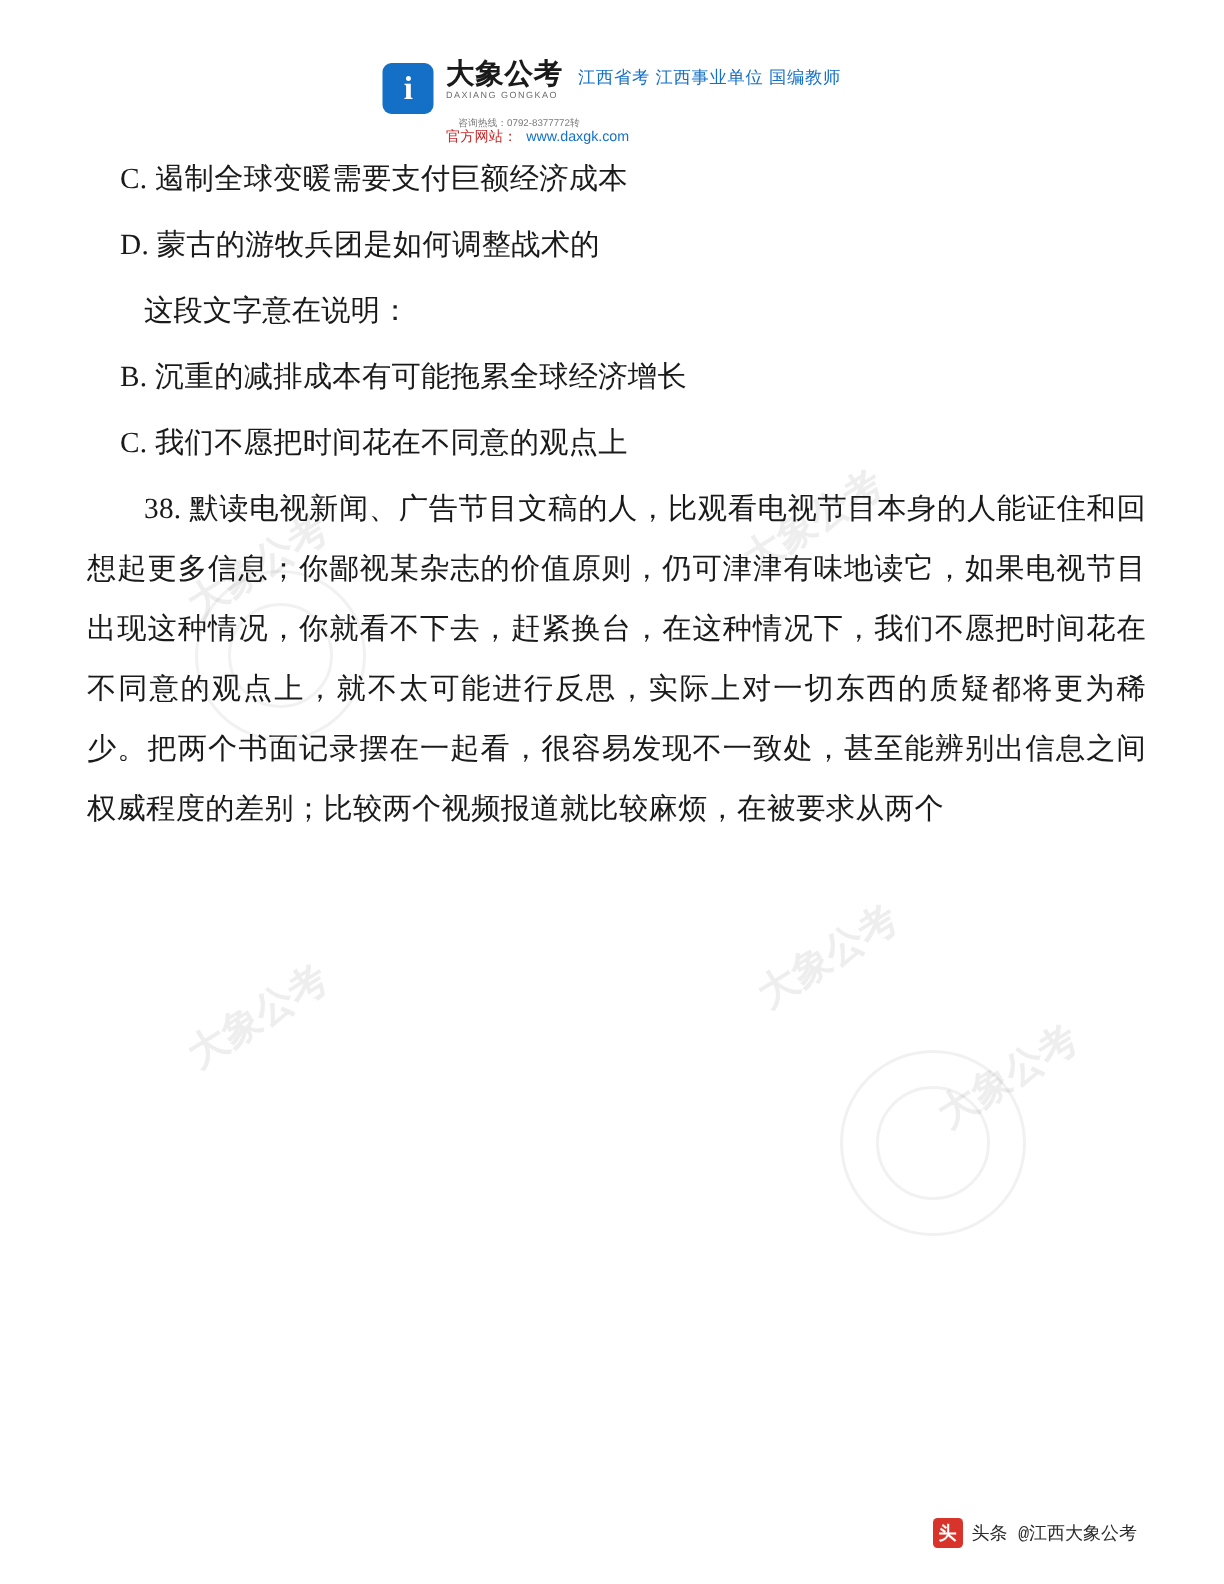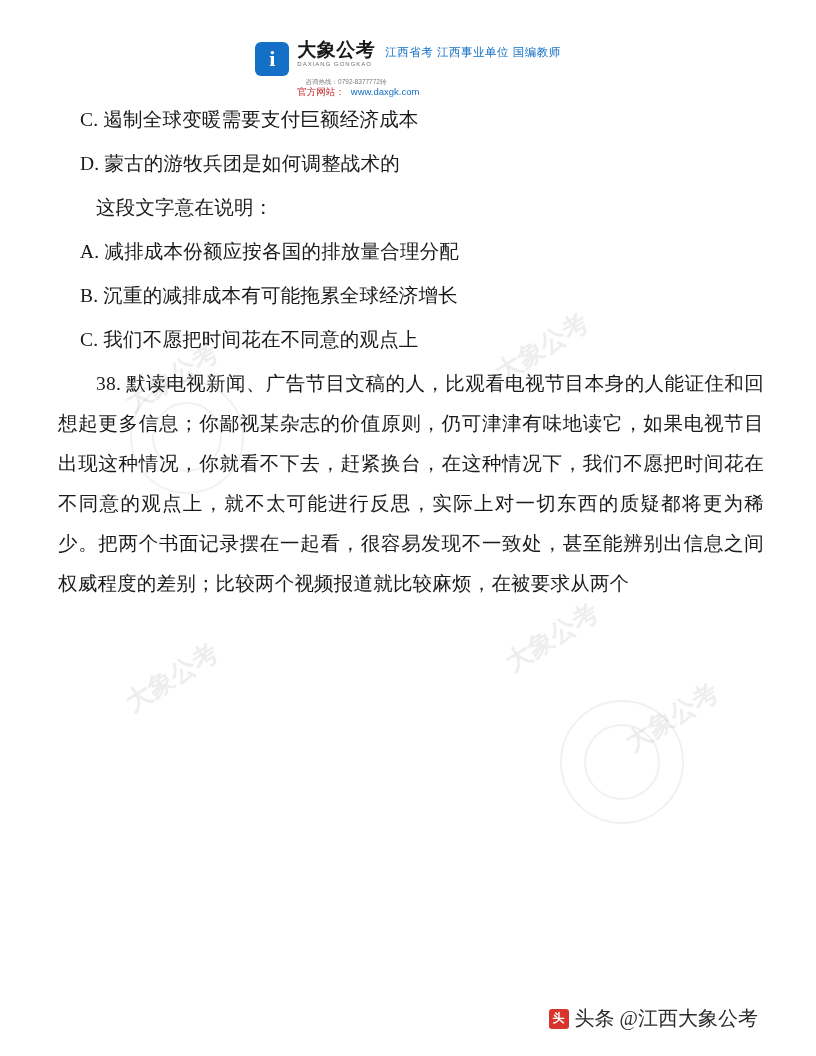--- a/index.html
+++ b/index.html
@@ -180,22 +180,22 @@
     background: #d9342b;
     color: #fff;
     font-family: "Liberation Sans", sans-serif;
     font-size: 12px;
     font-weight: bold;
     display: flex;
     align-items: center;
     justify-content: center;
   }
   .footer-text {
-    font-family: Liberation Serif, serif;
-    font-size: 20px;
+    font-family: Liberation Mono, monospace;
+    font-size: 12px;
     color: #2b2b2b;
     text-align: right;
   }
 </style>
 </head>
 <body>
 
 <div class="page">
 
   <div class="header">
@@ -227,21 +227,20 @@
   <div class="wm-ring ring2">
       <div class="inner"></div>
     </div>
 
   <div class="content">
     <p class="option">C. 遏制全球变暖需要支付巨额经济成本</p>
     <p class="option">D. 蒙古的游牧兵团是如何调整战术的</p>
 
     <p class="plain">这段文字意在说明：</p>
 
-    <p class="option">A. 减排成本份额应按各国的排放量合理分配</p>
     <p class="option">B. 沉重的减排成本有可能拖累全球经济增长</p>
     <p class="option">C. 我们不愿把时间花在不同意的观点上</p>
 
     <p class="para">38. 默读电视新闻、广告节目文稿的人，比观看电视节目本身的人能证住和回想起更多信息；你鄙视某杂志的价值原则，仍可津津有味地读它，如果电视节目出现这种情况，你就看不下去，赶紧换台，在这种情况下，我们不愿把时间花在不同意的观点上，就不太可能进行反思，实际上对一切东西的质疑都将更为稀少。把两个书面记录摆在一起看，很容易发现不一致处，甚至能辨别出信息之间权威程度的差别；比较两个视频报道就比较麻烦，在被要求从两个</p>
   </div>
 
   <div class="footer">
     <div class="toutiao-icon">头</div>
     <div class="footer-text">头条 @江西大象公考</div>
   </div>

